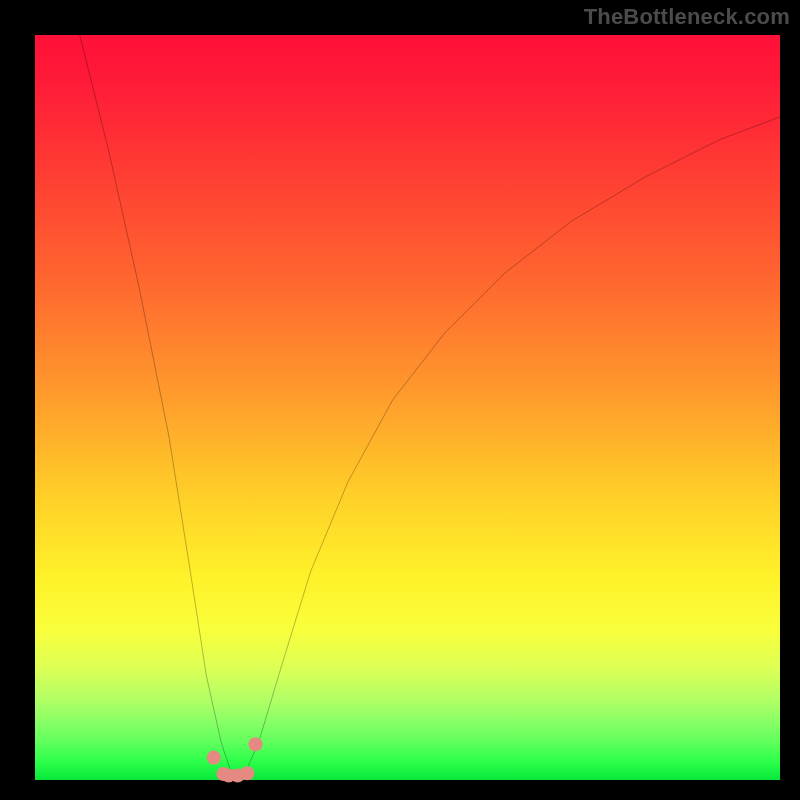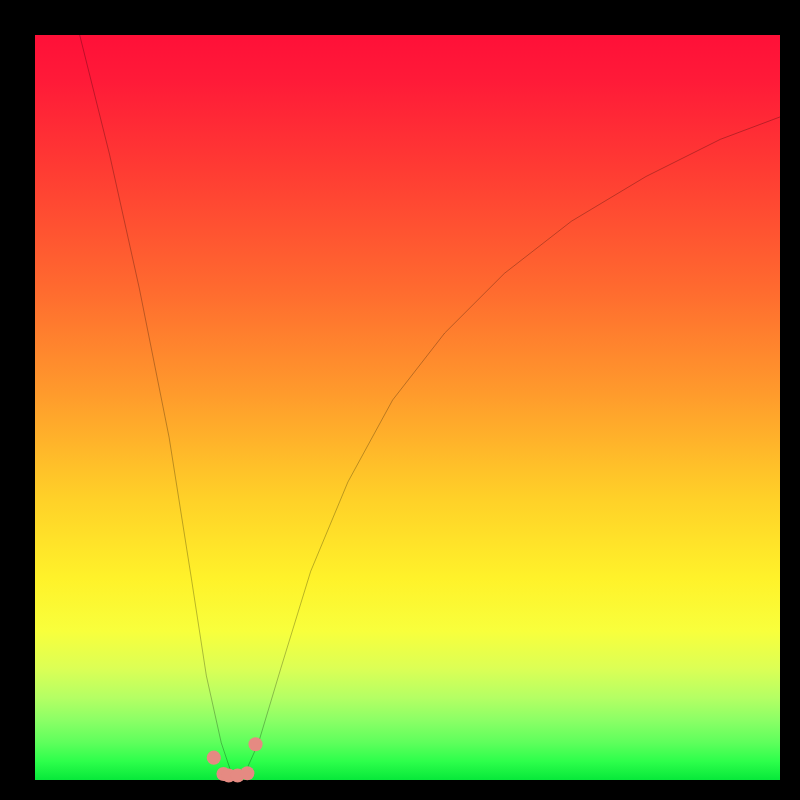--- a/index.html
+++ b/index.html
@@ -61,20 +61,21 @@
     height: 745px;
     z-index: 5;
     overflow: visible;
   }
 </style>
 </head>
 <body>
 
 <div class="frame">
 
+  <div class="watermark">TheBottleneck.com</div>
 
   <div class="plot-area"></div>
 
   <svg class="curve" viewBox="0 0 100 100" preserveAspectRatio="none">
     <path id="main-curve" fill="none" stroke="#000000" stroke-width="0.27" stroke-linecap="round" stroke-linejoin="round" vector-effect="non-scaling-stroke" d="M6.00 0.00 L10.00 16.00 L14.00 34.00 L18.00 54.00 L21.00 73.00 L23.00 86.00 L25.00 95.00 L26.50 99.50 L28.00 99.50 L30.00 95.00 L33.00 85.00 L37.00 72.00 L42.00 60.00 L48.00 49.00 L55.00 40.00 L63.00 32.00 L72.00 25.00 L82.00 19.00 L92.00 14.00 L100.00 11.00"></path>
     <g id="markers">
         <circle cx="24" cy="97" r="0.95" fill="#e58a82"></circle>
         <circle cx="25.3" cy="99.2" r="0.95" fill="#e58a82"></circle>
         <circle cx="26" cy="99.4" r="0.95" fill="#e58a82"></circle>
         <circle cx="27.2" cy="99.4" r="0.95" fill="#e58a82"></circle>

